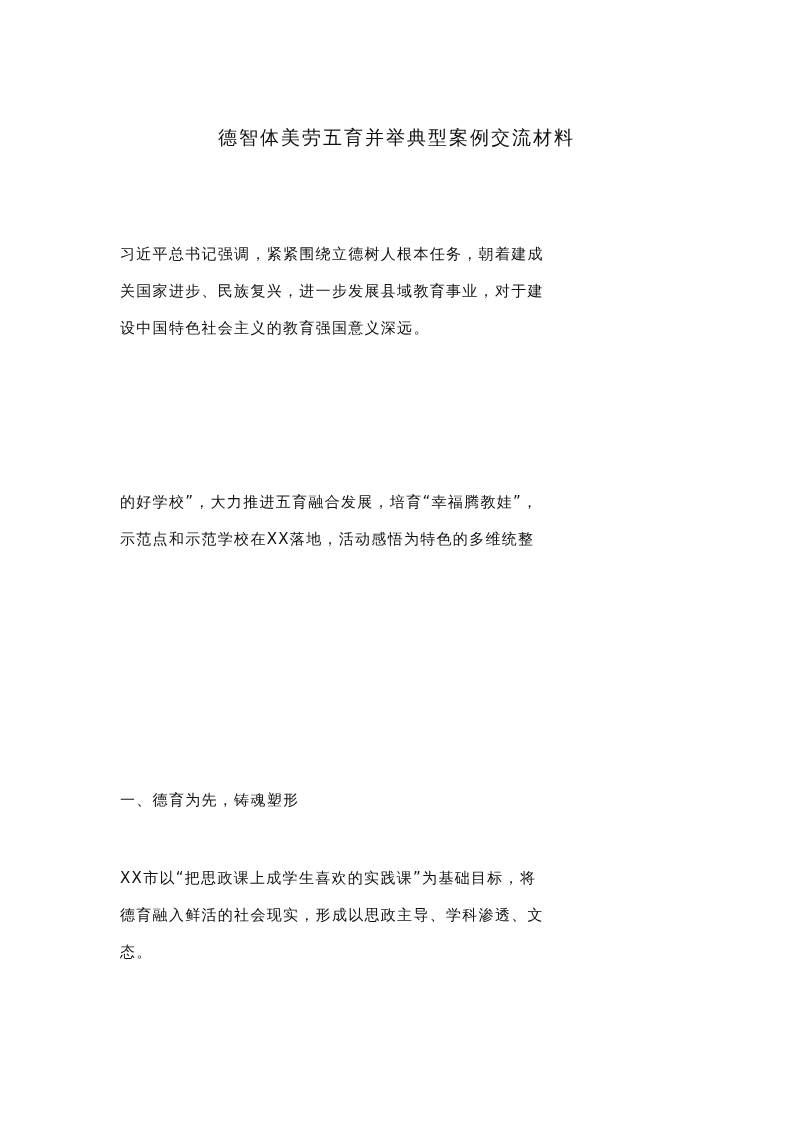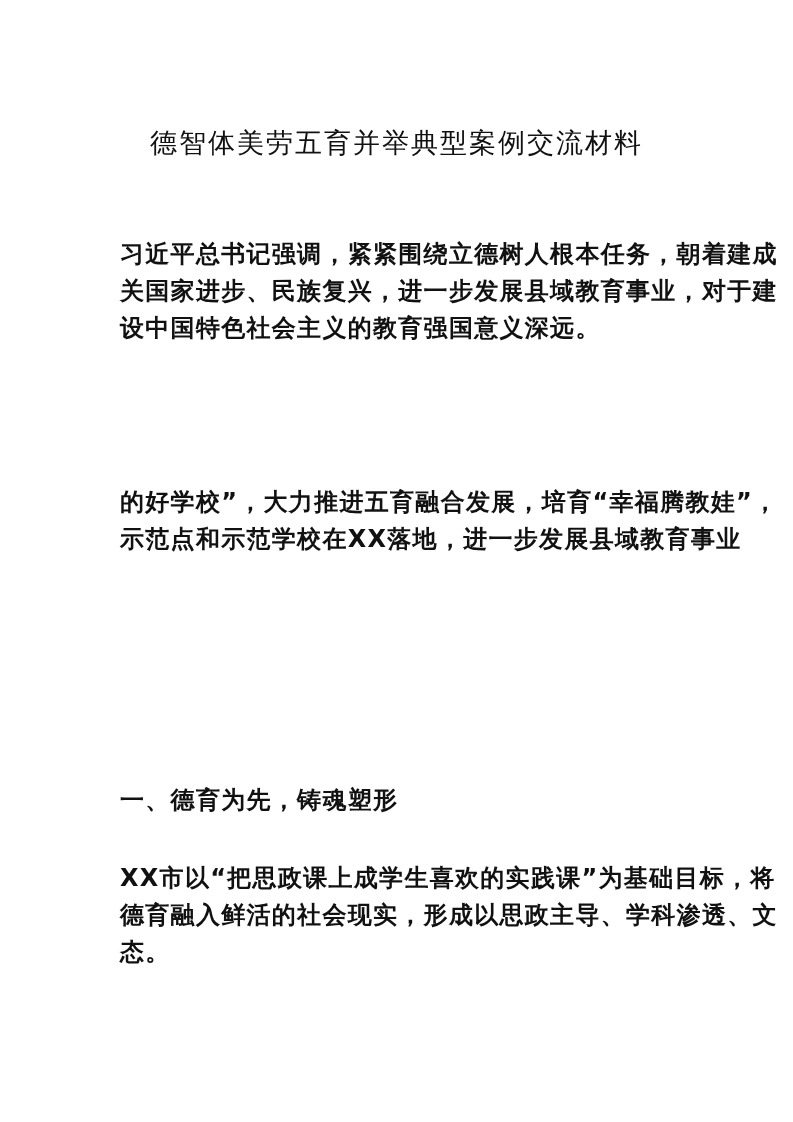--- a/index.html
+++ b/index.html
@@ -1,37 +1,37 @@
 <!DOCTYPE html>
 <html><head>
   <meta charset="utf-8">
   <style>
     html, body { margin: 0; padding: 0; background: #ffffff; }
     body { width: 793px; height: 1122px; position: relative; overflow: hidden;
            font-family: "DejaVu Sans", "Liberation Sans", sans-serif; color: #111; }
     .title { position: absolute; left: 0; width: 793px; top: 125px; text-align: center;
-             font-size: 27px; letter-spacing: 2px; font-family: "DejaVu Serif", serif; }
-    .para { position: absolute; left: 120px; width: 556px; font-size: 24px;
-            line-height: 37px; letter-spacing: 1.3px; text-align: justify; margin: 0; font-weight: bold; }
+             font-size: 19px; letter-spacing: 2px; font-family: "DejaVu Serif", serif; }
+    .para { position: absolute; left: 120px; width: 556px; font-size: 15px;
+            line-height: 37px; letter-spacing: 1.3px; text-align: justify; margin: 0; }
     .para .line { display: block; white-space: nowrap; }
   </style>
 </head>
 <body>
 
 <h1 class="title" style="margin:0;font-weight:normal;">德智体美劳五育并举典型案例交流材料</h1>
 
 <div class="para" style="top:236px;">
   <span class="line">习近平总书记强调，紧紧围绕立德树人根本任务，朝着建成</span>
   <span class="line">关国家进步、民族复兴，进一步发展县域教育事业，对于建</span>
   <span class="line">设中国特色社会主义的教育强国意义深远。</span>
 </div>
 
 <div class="para" style="top:484px;">
   <span class="line">的好学校”，大力推进五育融合发展，培育“幸福腾教娃”，</span>
-  <span class="line">示范点和示范学校在XX落地，进一步发展县域教育事业</span>
+  <span class="line">示范点和示范学校在XX落地，活动感悟为特色的多维统整</span>
 </div>
 
 <div class="para" style="top:782px;">
   <span class="line">一、德育为先，铸魂塑形</span>
 </div>
 
 <div class="para" style="top:860px;">
   <span class="line">XX市以“把思政课上成学生喜欢的实践课”为基础目标，将</span>
   <span class="line">德育融入鲜活的社会现实，形成以思政主导、学科渗透、文</span>
   <span class="line">态。</span>

